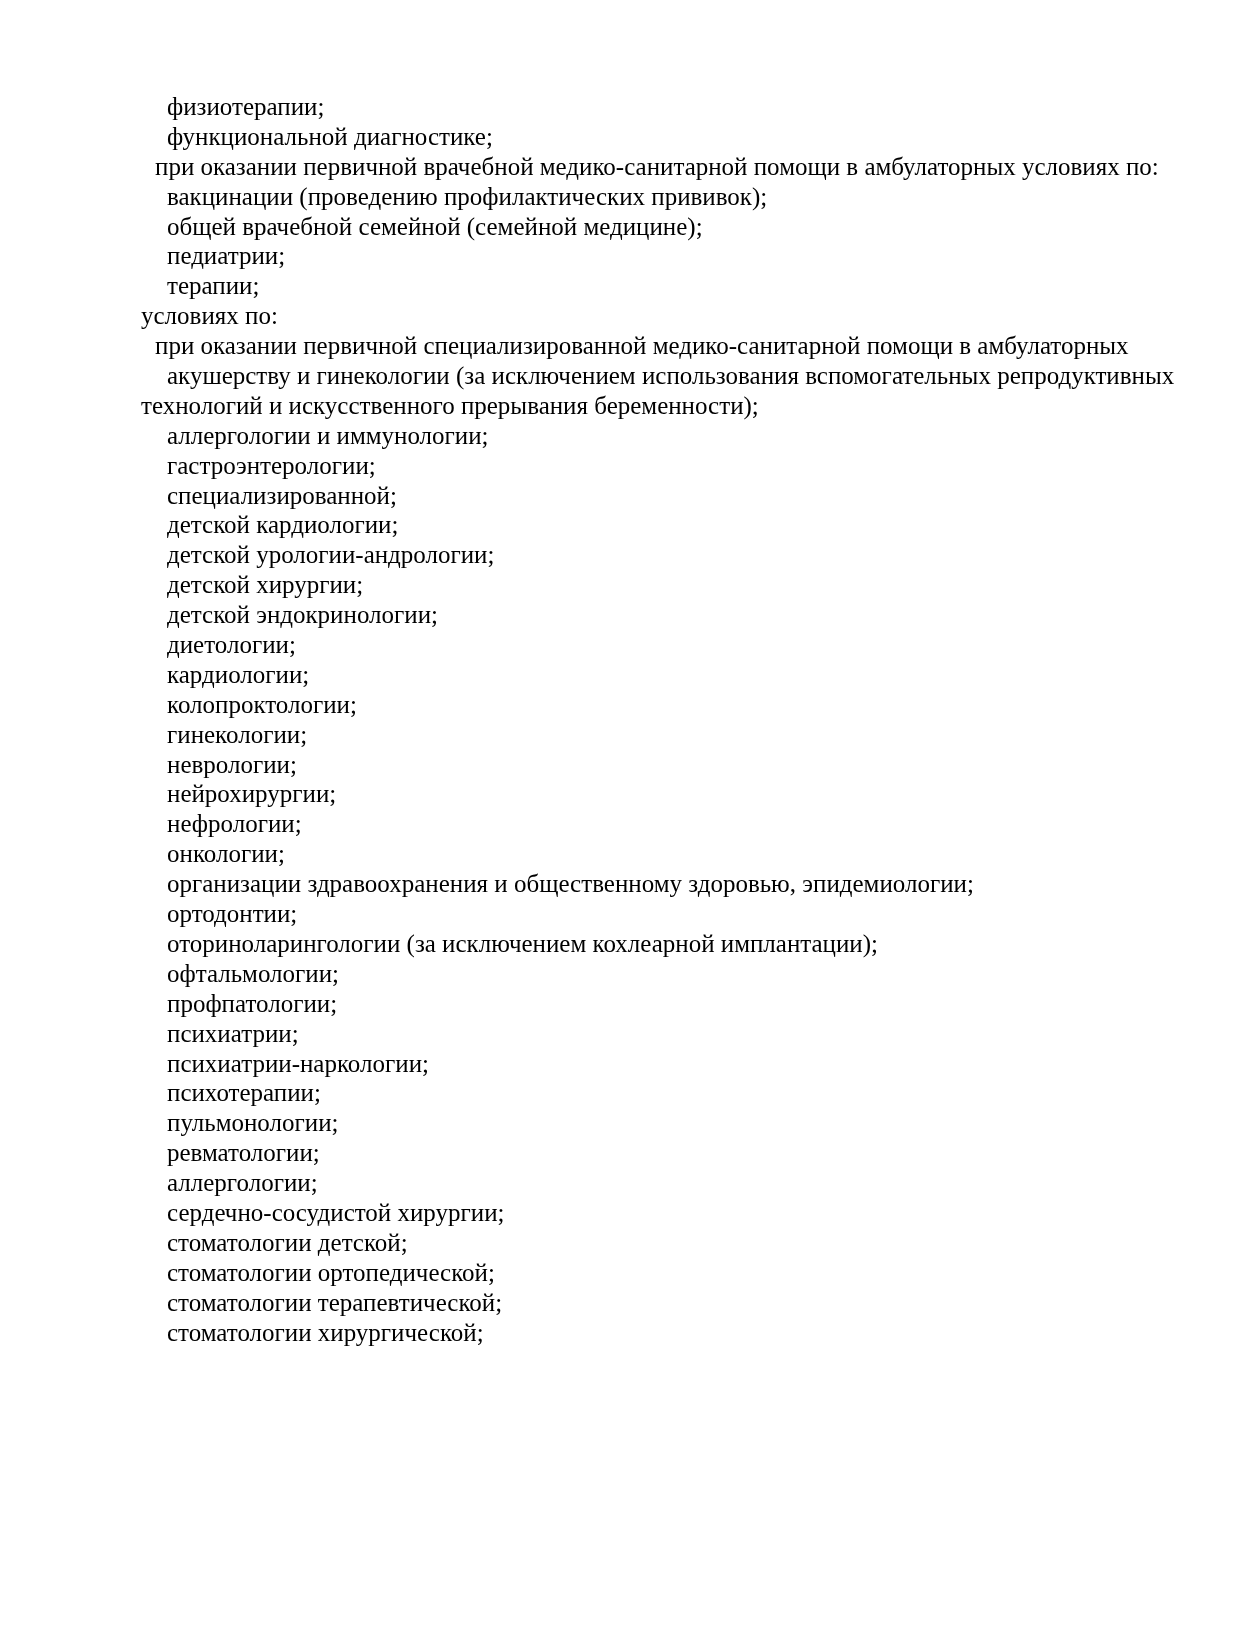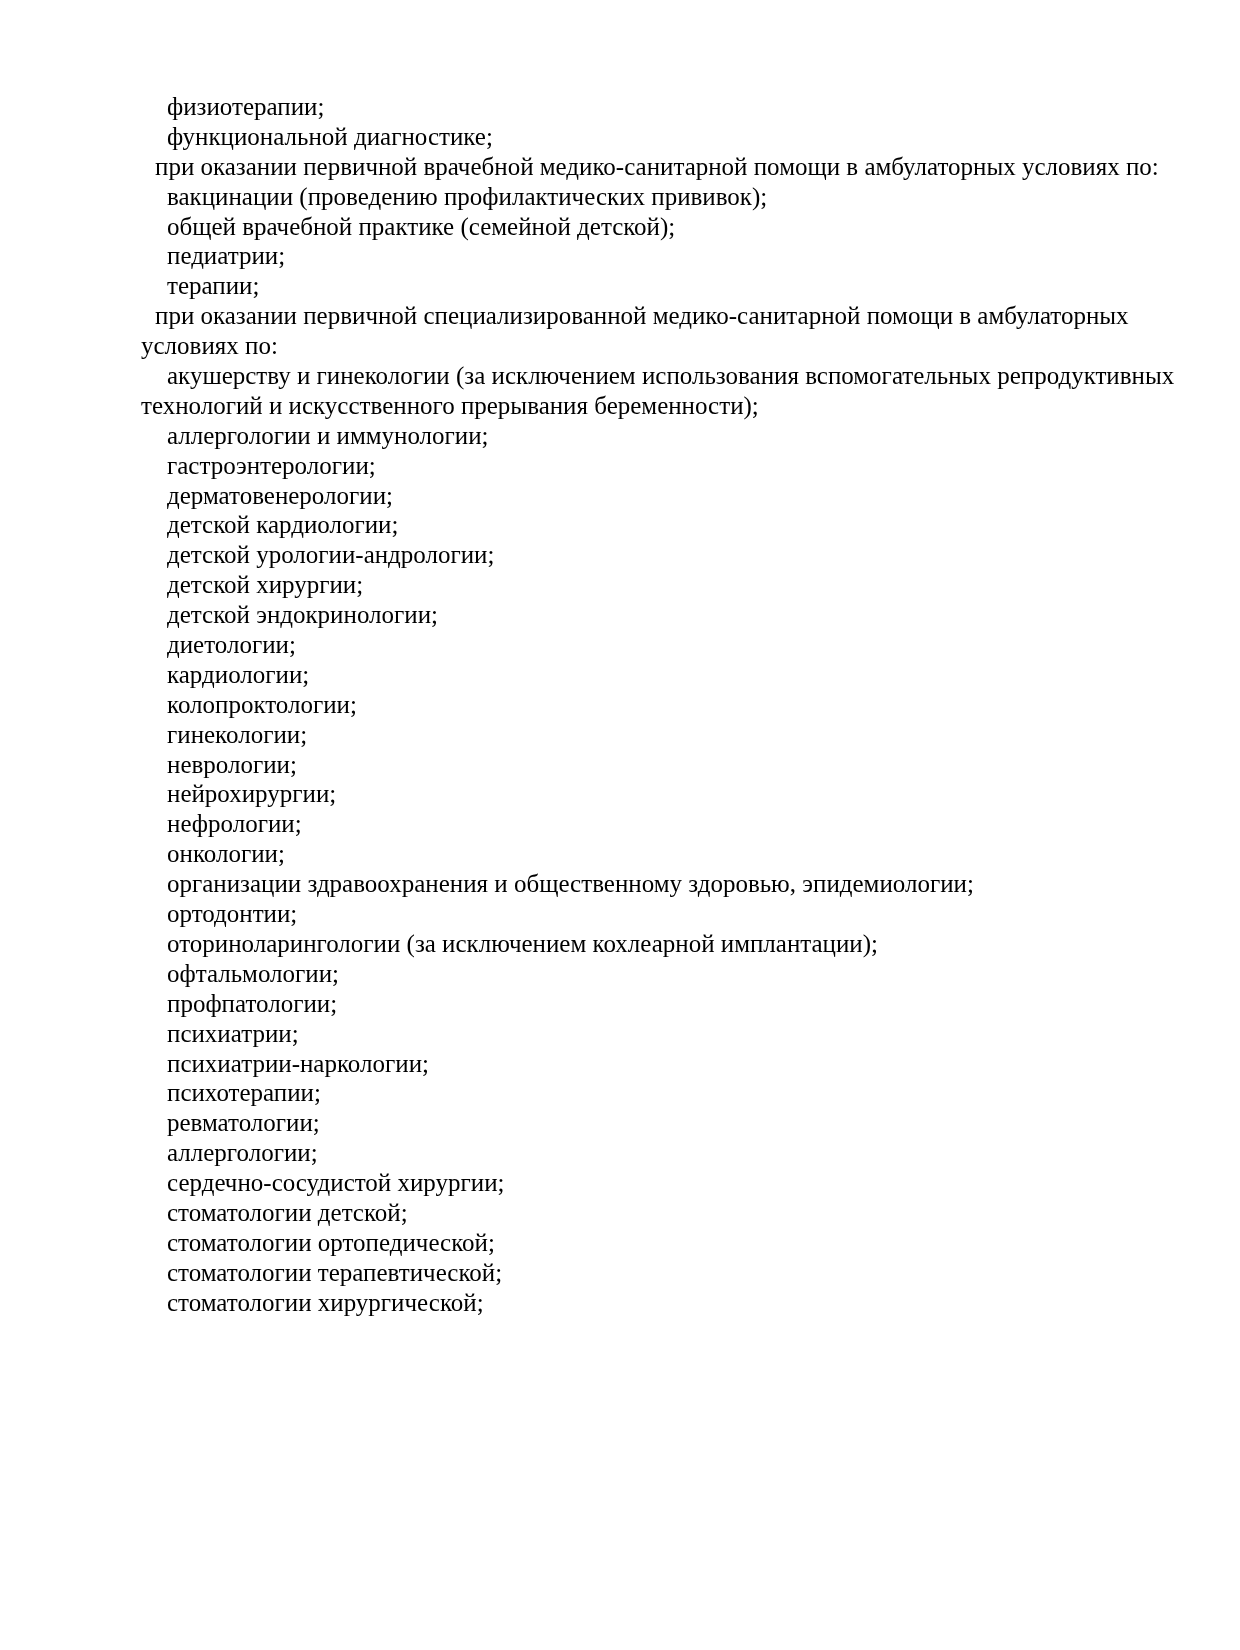--- a/index.html
+++ b/index.html
@@ -35,50 +35,51 @@
 </style>
 </head>
 <body>
 
 <div class="page" style="background: rgb(255, 255, 255);">
   <div class="text-block" id="doc-text" style="color: rgb(0, 0, 0);">
       <div class="doc-line indent-2">физиотерапии;</div>
       <div class="doc-line indent-2">функциональной диагностике;</div>
       <div class="doc-line indent-1">при оказании первичной врачебной медико-санитарной помощи в амбулаторных условиях по:</div>
       <div class="doc-line indent-2">вакцинации (проведению профилактических прививок);</div>
-      <div class="doc-line indent-2">общей врачебной практике (семейной детской);</div>
+      <div class="doc-line indent-2">общей врачебной семейной (семейной медицине);</div>
       <div class="doc-line indent-2">педиатрии;</div>
       <div class="doc-line indent-2">терапии;</div>
+      <div class="doc-line indent-0">условиях по:</div>
       <div class="doc-line indent-1">при оказании первичной специализированной медико-санитарной помощи в амбулаторных</div>
-      <div class="doc-line indent-0">условиях по:</div>
       <div class="doc-line indent-2">акушерству и гинекологии (за исключением использования вспомогательных репродуктивных</div>
       <div class="doc-line indent-0">технологий и искусственного прерывания беременности);</div>
       <div class="doc-line indent-2">аллергологии и иммунологии;</div>
       <div class="doc-line indent-2">гастроэнтерологии;</div>
-      <div class="doc-line indent-2">дерматовенерологии;</div>
+      <div class="doc-line indent-2">специализированной;</div>
       <div class="doc-line indent-2">детской кардиологии;</div>
       <div class="doc-line indent-2">детской урологии-андрологии;</div>
       <div class="doc-line indent-2">детской хирургии;</div>
       <div class="doc-line indent-2">детской эндокринологии;</div>
       <div class="doc-line indent-2">диетологии;</div>
       <div class="doc-line indent-2">кардиологии;</div>
       <div class="doc-line indent-2">колопроктологии;</div>
       <div class="doc-line indent-2">гинекологии;</div>
       <div class="doc-line indent-2">неврологии;</div>
       <div class="doc-line indent-2">нейрохирургии;</div>
       <div class="doc-line indent-2">нефрологии;</div>
       <div class="doc-line indent-2">онкологии;</div>
       <div class="doc-line indent-2">организации здравоохранения и общественному здоровью, эпидемиологии;</div>
       <div class="doc-line indent-2">ортодонтии;</div>
       <div class="doc-line indent-2">оториноларингологии (за исключением кохлеарной имплантации);</div>
       <div class="doc-line indent-2">офтальмологии;</div>
       <div class="doc-line indent-2">профпатологии;</div>
       <div class="doc-line indent-2">психиатрии;</div>
       <div class="doc-line indent-2">психиатрии-наркологии;</div>
       <div class="doc-line indent-2">психотерапии;</div>
+      <div class="doc-line indent-2">пульмонологии;</div>
       <div class="doc-line indent-2">ревматологии;</div>
       <div class="doc-line indent-2">аллергологии;</div>
       <div class="doc-line indent-2">сердечно-сосудистой хирургии;</div>
       <div class="doc-line indent-2">стоматологии детской;</div>
       <div class="doc-line indent-2">стоматологии ортопедической;</div>
       <div class="doc-line indent-2">стоматологии терапевтической;</div>
       <div class="doc-line indent-2">стоматологии хирургической;</div>
     </div>
 </div>
 

